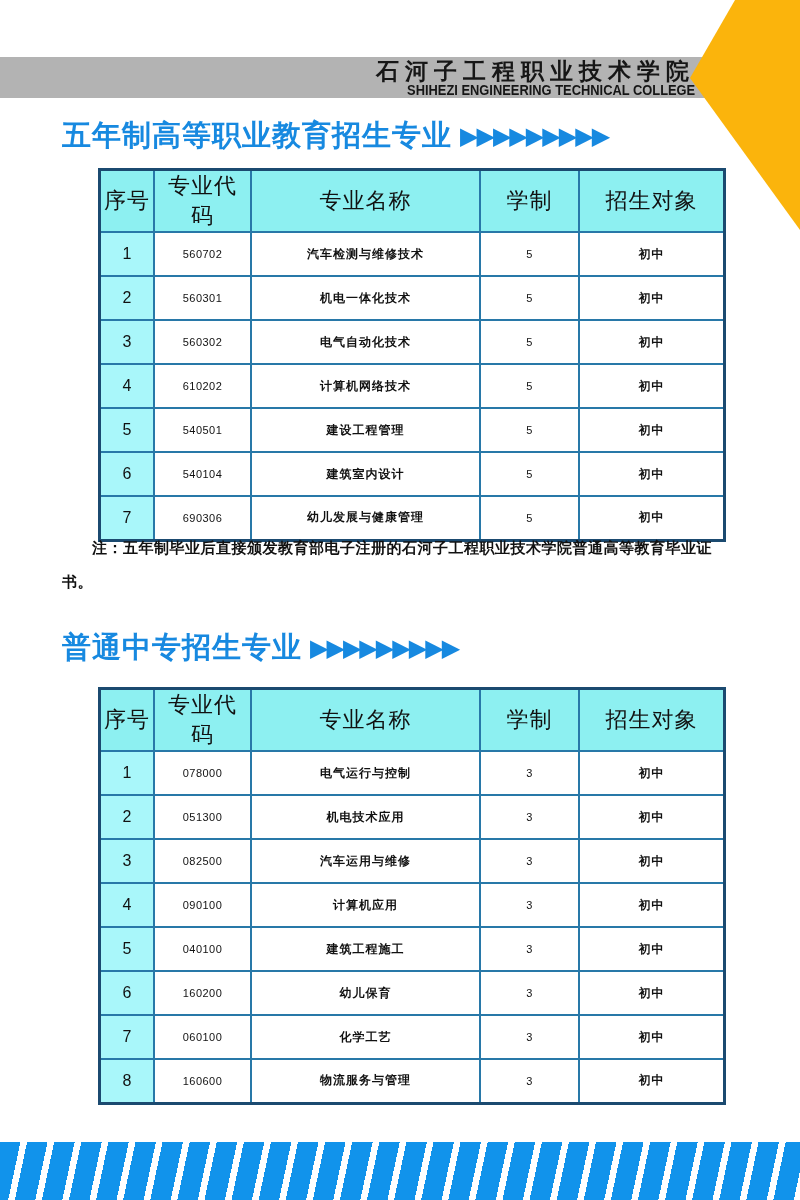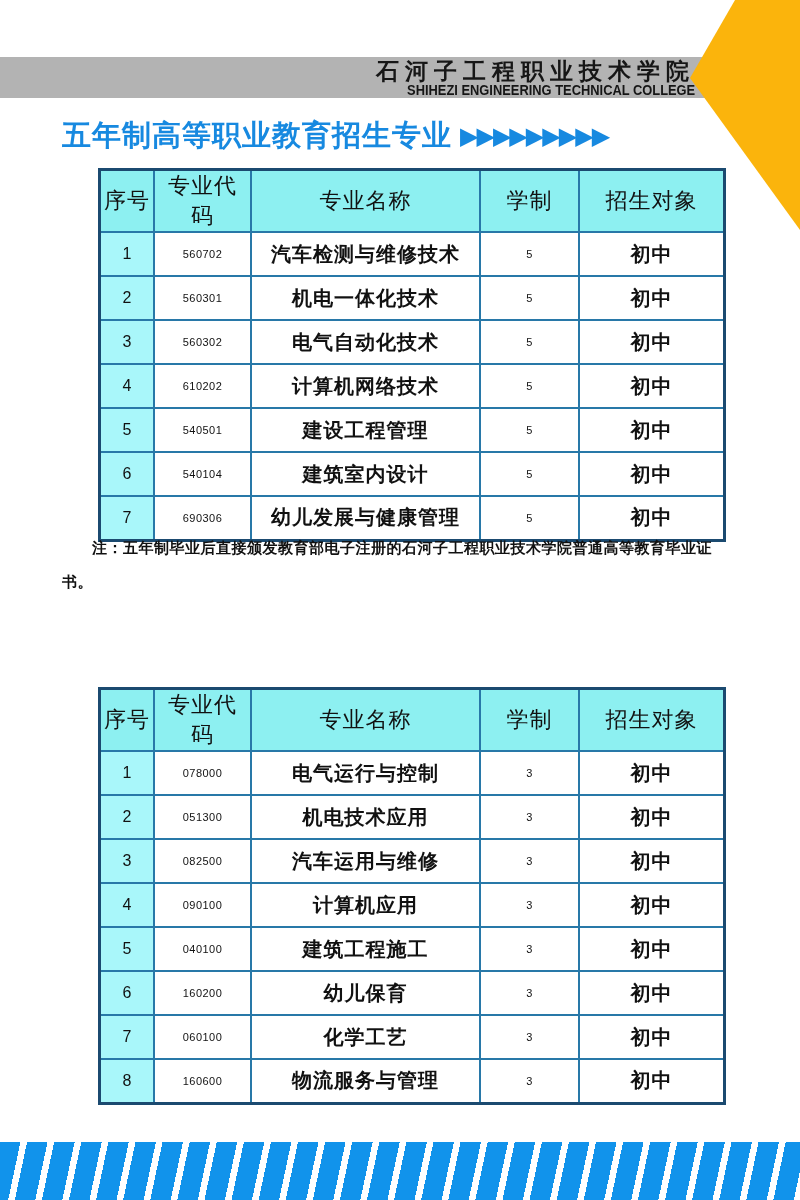--- a/index.html
+++ b/index.html
@@ -33,21 +33,21 @@
   table.majors th, table.majors td { border:2px solid var(--border-inner,#2878A8); text-align:center; vertical-align:middle;
                  padding:0 2px; overflow:hidden; }
   table.majors th { background:var(--header-cyan,#8DF0F1); font-size:22px; font-weight:400; letter-spacing:1px; }
   .table-1 th { height:40px; }
   .table-2 th { height:35px; }
   table.majors td { height:40px; background:#ffffff; }
   .table-1 td, .table-2 td { height:40px; }
   table.majors tr { height:44px; }
   table.majors td.c-idx { background:var(--cell-cyan,#A9F7FA); font-size:16px; font-weight:400; }
   table.majors td.c-num { font-size:11px; font-weight:400; letter-spacing:0.5px; }
-  table.majors td.c-zh  { font-size:20px; font-weight:700; letter-spacing:1px; }
+  table.majors td.c-zh  { font-size:12px; font-weight:700; letter-spacing:1px; }
   table.majors th:nth-child(1) { width:48px; }
   table.majors th:nth-child(2) { width:91px; }
   table.majors th:nth-child(3) { width:223px; }
   table.majors th:nth-child(4) { width:93px; }
   table.majors th:nth-child(5) { width:139px; }
 
   
   .note { position:absolute; left:62px; top:531px; width:664px; margin:0;
           font-size:15px; line-height:33.5px; font-weight:600; color:#111;
           text-indent:2em; letter-spacing:0.5px; z-index:3; }
@@ -134,20 +134,23 @@
           <td class="c-num">690306</td>
           <td class="c-zh">幼儿发展与健康管理</td>
           <td class="c-num">5</td>
           <td class="c-zh">初中</td>
         </tr>
       </tbody>
     </table>
 
   <p class="note">注：五年制毕业后直接颁发教育部电子注册的石河子工程职业技术学院普通高等教育毕业证书。</p>
 
+  <div class="section-title title-2">
+    <span>普通中专招生专业</span><span class="arrows">▶▶▶▶▶▶▶▶▶</span>
+  </div>
 
   <table class="majors table-2">
       <thead>
         <tr>
           <th>序号</th>
           <th>专业代码</th>
           <th>专业名称</th>
           <th>学制</th>
           <th>招生对象</th>
         </tr>

